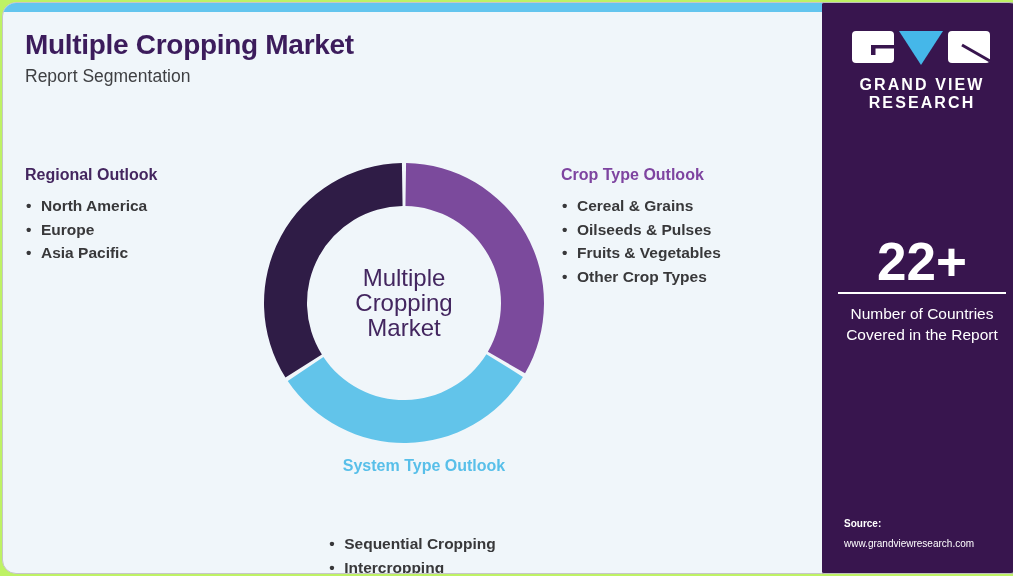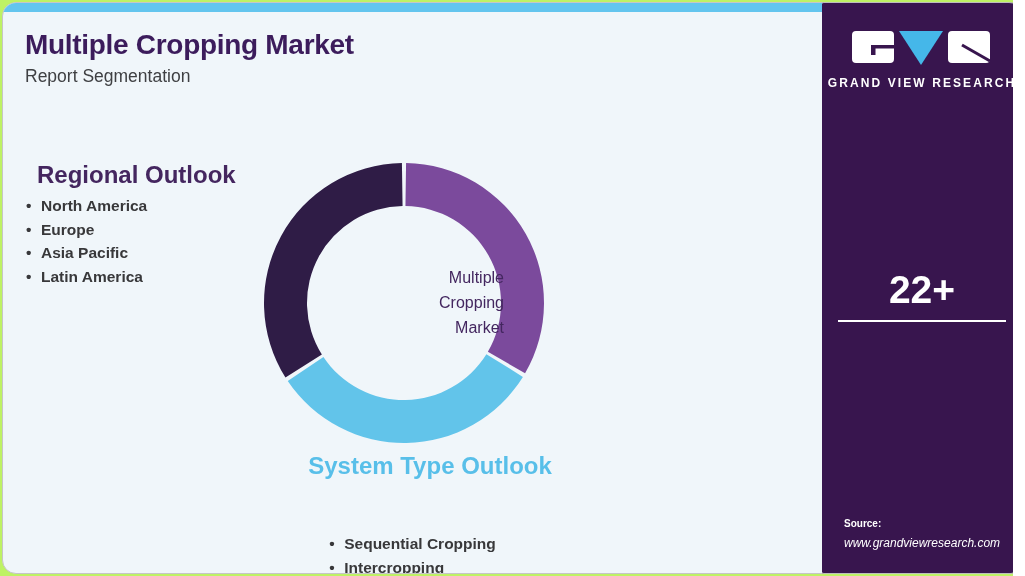--- a/index.html
+++ b/index.html
@@ -8,73 +8,81 @@
 
   .card{position:absolute;left:2px;top:2px;width:1009px;height:572px;
         background:#f0f6fa;border:1px solid #c6c6c6;border-radius:14px;overflow:hidden;}
   .top-bar{position:absolute;left:0;top:0;width:100%;height:9px;background:#63c5ee;}
 
   .title-block{position:absolute;left:22px;top:26px;}
   .title{font-size:28px;font-weight:bold;color:#3c1c5c;letter-spacing:-0.3px;}
   .subtitle{font-size:17.5px;color:#3f4043;margin-top:5px;}
 
   .section{position:absolute;}
-  .section h2{margin:0 0 7px 12px;font-size:24px;font-weight:bold;line-height:24px;}
+  .section h2{margin:0 0 7px 0;font-size:16px;font-weight:bold;line-height:24px;}
   .section ul{list-style:none;margin:0;padding:0;font-weight:bold;}
   .section li{position:relative;padding-left:16px;font-size:15.5px;line-height:23.5px;color:#38383a;}
   .section li::before{content:"\2022";position:absolute;left:1px;color:#38383a;}
 
   .regional-section{left:22px;top:160px;}
   .regional-section h2{color:#44265f;}
   .crop-section{left:558px;top:160px;}
   .crop-section h2{color:#7e44a0;}
   .system-section{left:286px;top:451px;width:270px;text-align:center;}
   .system-section h2{color:#58bfe9;}
   .system-section ul{display:inline-block;text-align:left;margin-left:-24px;margin-top:47px;}
 
   .donut-svg{position:absolute;left:251px;top:150px;}
   .donut-center-label{position:absolute;left:301px;top:262px;width:200px;
-        text-align:right;font-size:16px;line-height:25px;color:#43265f;white-space:pre-line;}
+        text-align:center;font-size:24px;line-height:25px;color:#43265f;white-space:pre-line;}
 
   .sidebar{position:absolute;left:822px;top:2px;width:201px;height:572px;
         background:#38154e;border:1px solid #bdbdbd;border-left:none;
         border-radius:2px 14px 14px 2px;}
   .logo-block{position:absolute;left:0;top:26px;width:100%;text-align:center;}
-  .logo-text{margin-top:5px;color:#ffffff;font-size:12px;font-weight:bold;letter-spacing:2.1px;}
+  .logo-text{margin-top:5px;color:#ffffff;font-size:16px;font-weight:bold;letter-spacing:2.1px;}
   .stat-block{position:absolute;left:0;top:238px;width:100%;text-align:center;color:#ffffff;}
-  .stat-value{font-size:39px;font-weight:bold;line-height:42px;margin-top:28px;}
+  .stat-value{font-size:53px;font-weight:bold;line-height:42px;}
   .stat-divider{height:2px;background:#ffffff;margin:9px 16px 9px 16px;border:none;}
   .stat-caption{font-size:15.5px;line-height:21px;padding:0 12px;}
   .source-block{position:absolute;left:22px;bottom:22px;color:#ffffff;}
   .source-label{font-size:10px;font-weight:bold;margin-bottom:4px;}
-  .source-url{font-size:12px;color:#ffffff;text-decoration:none;font-style:italic;}
+  .source-url{font-size:10px;color:#ffffff;text-decoration:none;}
 </style>
 </head>
 <body>
 
 <div class="stage">
 
   <div class="card">
     <div class="top-bar"></div>
 
     <div class="title-block">
       <div class="title">Multiple Cropping Market</div>
       <div class="subtitle">Report Segmentation</div>
     </div>
 
     <div class="section regional-section">
       <h2>Regional Outlook</h2>
       <ul>
         <li>North America</li>
         <li>Europe</li>
         <li>Asia Pacific</li>
-        <li>Latin America</li>
       </ul>
     </div>
 
+    <div class="section crop-section">
+      <h2>Crop Type Outlook</h2>
+      <ul>
+        <li>Cereal &amp; Grains</li>
+        <li>Oilseeds &amp; Pulses</li>
+        <li>Fruits &amp; Vegetables</li>
+        <li>Other Crop Types</li>
+      </ul>
+    </div>
 
     <div class="section system-section">
       <h2>System Type Outlook</h2>
       <ul>
         <li>Sequential Cropping</li>
         <li>Intercropping</li>
         <li>Mixed Cropping</li>
       </ul>
     </div>
 
@@ -97,20 +105,21 @@
         <polygon points="47,2 91,2 69,36" fill="#45b7e9"></polygon>
         <rect x="96" y="2" width="42" height="32" rx="4" fill="#ffffff"></rect>
         <path d="M 110 16 L 138 32" stroke="#38154e" stroke-width="3" fill="none"></path>
       </svg>
       <div class="logo-text">GRAND VIEW RESEARCH</div>
     </div>
 
     <div class="stat-block">
       <div class="stat-value">22+</div>
       <hr class="stat-divider">
+      <div class="stat-caption">Number of Countries Covered in the Report</div>
     </div>
 
     <div class="source-block">
       <div class="source-label">Source:</div>
       <a class="source-url" href="#">www.grandviewresearch.com</a>
     </div>
   </div>
 
 </div>
 

